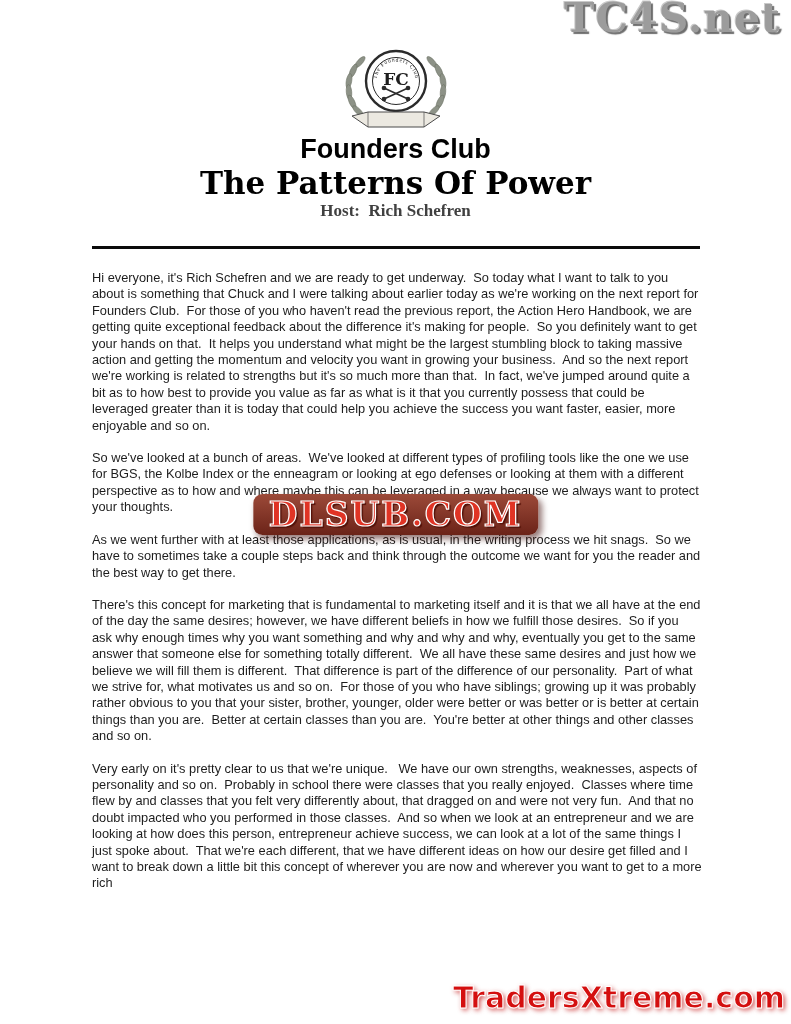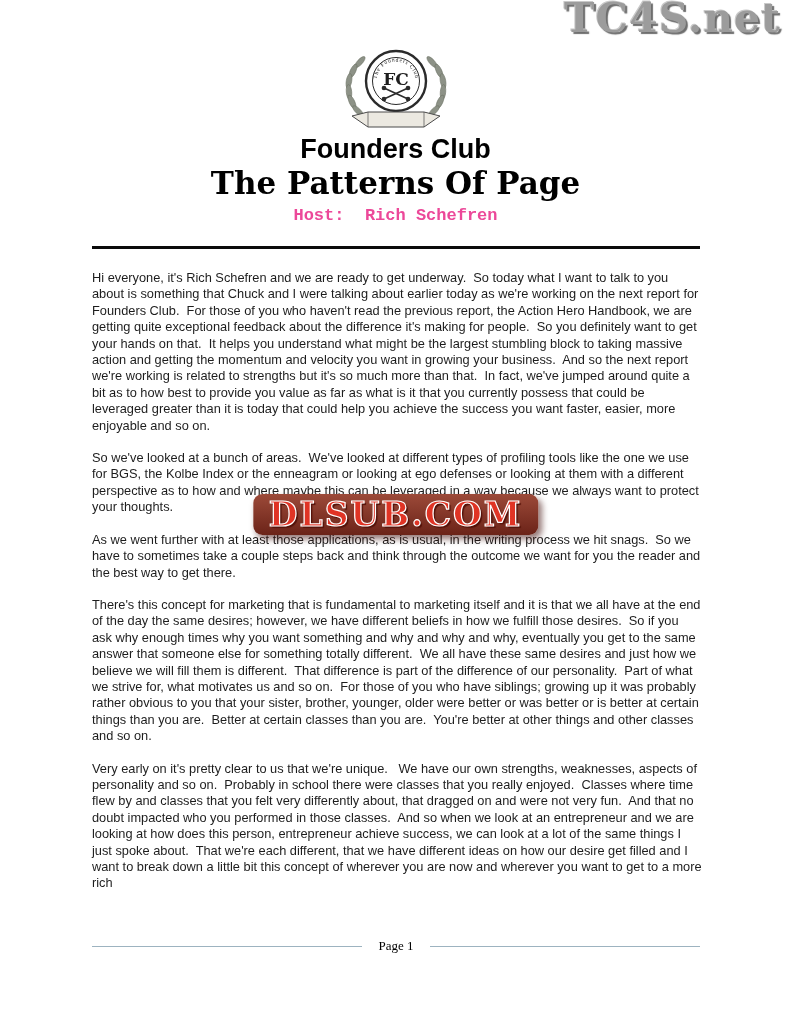--- a/index.html
+++ b/index.html
@@ -16,21 +16,21 @@
     font-family:"DejaVu Serif", serif; font-weight:bold; font-size:41px;
     color:#9c9c9c; letter-spacing:1px;
     text-shadow:-1px -1px 0 #c9c9c9, 2px 2px 1px #6e6e6e;
   }
 
   
   .header { position:absolute; top:36px; left:0; right:0; text-align:center; }
   .logo { display:block; margin:0 auto; }
   .org   { font-family:"Liberation Sans", sans-serif; font-weight:700; font-size:27px; color:#000; }
   .title { font-family:"DejaVu Serif", serif; font-weight:700; font-size:31px; color:#000; margin-top:0px; }
-  .host  { font-family:Liberation Mono, monospace; font-weight:700; font-size:17px; color:#ec4899; margin-top:5px; white-space:pre; }
+  .host  { font-family:Liberation Serif, serif; font-weight:700; font-size:17px; color:#404040; white-space:pre; }
 
   .divider { position:absolute; top:246px; left:92px; width:608px; height:3px; background:#0a0a0a; }
 
   
   .content {
     position:absolute; top:262px; left:92px; width:610px;
     font-size:12.8px; line-height:16.4px; color:#1d1d1d;margin-top:8px;
   }
   .content p { margin:0 0 16px 0; white-space:pre-wrap; }
 
@@ -113,38 +113,34 @@
         <circle cx="58" cy="63" r="1.6"></circle>
         <circle cx="82" cy="63" r="1.6"></circle>
       </g>
 
       <path d="M 26 80 L 42 76 L 98 76 L 114 80 L 98 91 L 42 91 Z" fill="#ece9e1" stroke="#4a4a4a" stroke-width="1"></path>
       <line x1="42" y1="76" x2="42" y2="91" stroke="#4a4a4a" stroke-width="0.7"></line>
       <line x1="98" y1="76" x2="98" y2="91" stroke="#4a4a4a" stroke-width="0.7"></line>
     </svg>
 
     <h1 class="org">Founders Club</h1>
-    <h2 class="title">The Patterns Of Page</h2>
+    <h2 class="title">The Patterns Of Power</h2>
     <div class="host">Host:  Rich Schefren</div>
   </header>
 
   <div class="divider"></div>
 
   <main class="content">
     <p>Hi everyone, it's Rich Schefren and we are ready to get underway.  So today what I want to talk to you about is something that Chuck and I were talking about earlier today as we're working on the next report for Founders Club.  For those of you who haven't read the previous report, the Action Hero Handbook, we are getting quite exceptional feedback about the difference it's making for people.  So you definitely want to get your hands on that.  It helps you understand what might be the largest stumbling block to taking massive action and getting the momentum and velocity you want in growing your business.  And so the next report we're working is related to strengths but it's so much more than that.  In fact, we've jumped around quite a bit as to how best to provide you value as far as what is it that you currently possess that could be leveraged greater than it is today that could help you achieve the success you want faster, easier, more enjoyable and so on.</p>
     <p>So we've looked at a bunch of areas.  We've looked at different types of profiling tools like the one we use for BGS, the Kolbe Index or the enneagram or looking at ego defenses or looking at them with a different perspective as to how and where maybe this can be leveraged in a way because we always want to protect your thoughts.</p>
     <p>As we went further with at least those applications, as is usual, in the writing process we hit snags.  So we have to sometimes take a couple steps back and think through the outcome we want for you the reader and the best way to get there.</p>
     <p>There's this concept for marketing that is fundamental to marketing itself and it is that we all have at the end of the day the same desires; however, we have different beliefs in how we fulfill those desires.  So if you ask why enough times why you want something and why and why and why, eventually you get to the same answer that someone else for something totally different.  We all have these same desires and just how we believe we will fill them is different.  That difference is part of the difference of our personality.  Part of what we strive for, what motivates us and so on.  For those of you who have siblings; growing up it was probably rather obvious to you that your sister, brother, younger, older were better or was better or is better at certain things than you are.  Better at certain classes than you are.  You're better at other things and other classes and so on.</p>
     <p>Very early on it's pretty clear to us that we're unique.   We have our own strengths, weaknesses, aspects of personality and so on.  Probably in school there were classes that you really enjoyed.  Classes where time flew by and classes that you felt very differently about, that dragged on and were not very fun.  And that no doubt impacted who you performed in those classes.  And so when we look at an entrepreneur and we are looking at how does this person, entrepreneur achieve success, we can look at a lot of the same things I just spoke about.  That we're each different, that we have different ideas on how our desire get filled and I want to break down a little bit this concept of wherever you are now and wherever you want to get to a more rich</p>
   </main>
 
   <div class="dlsub">
     <span>DLSUB.COM</span>
   </div>
 
-  <footer class="footer">
-    <span class="rule"></span>
-    <span class="pagenum">Page 1</span>
-    <span class="rule"></span>
-  </footer>
 
+  <div class="traders">TradersXtreme.com</div>
 
 </div>
 
 </body></html>

